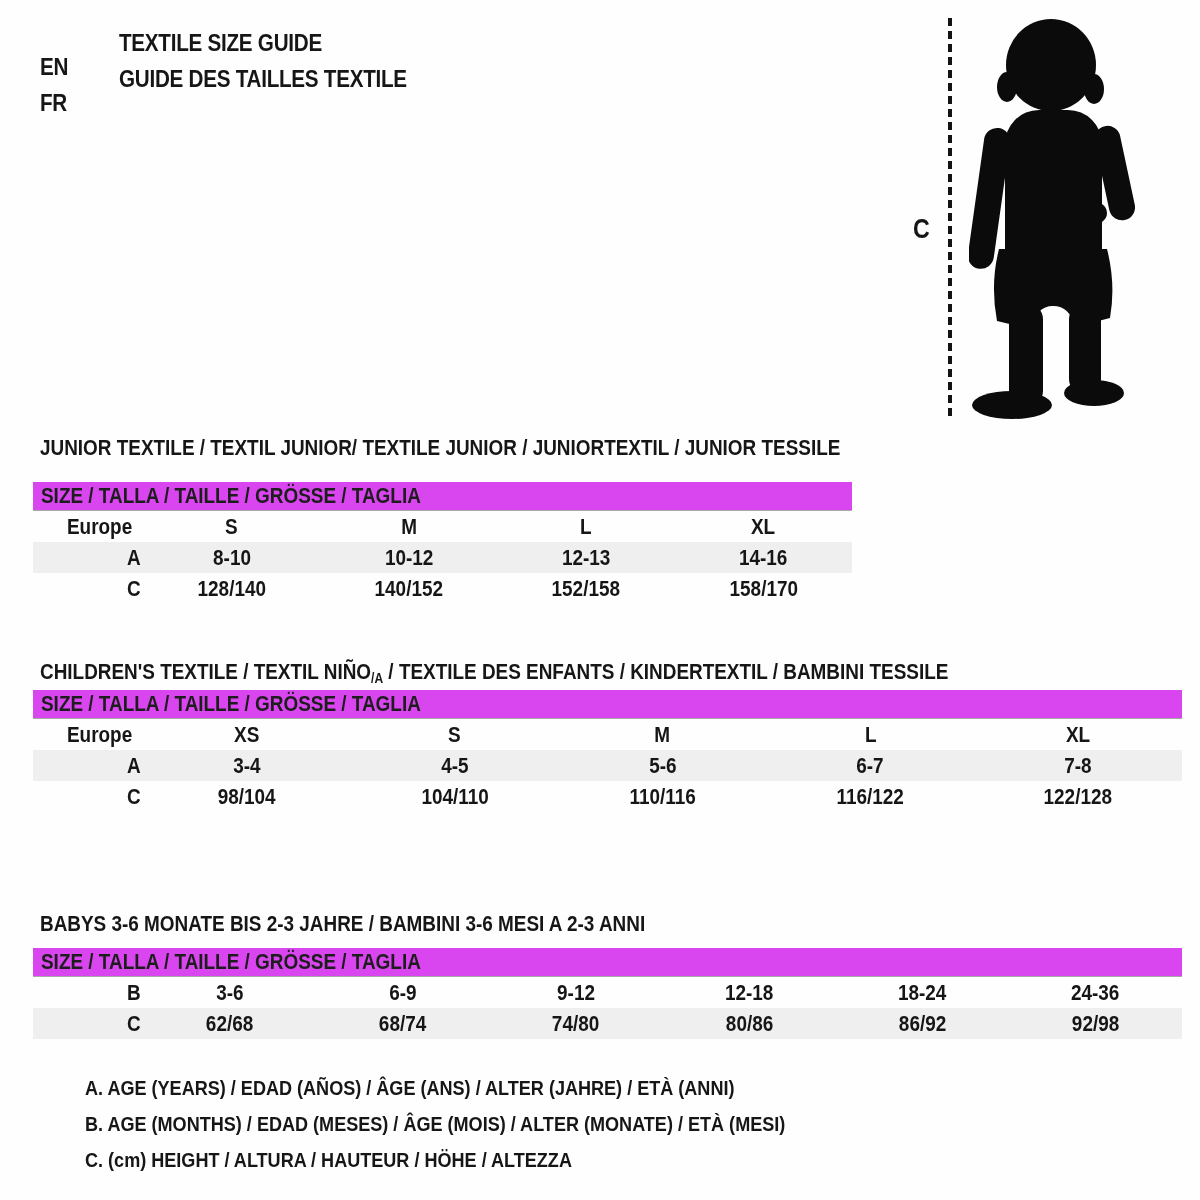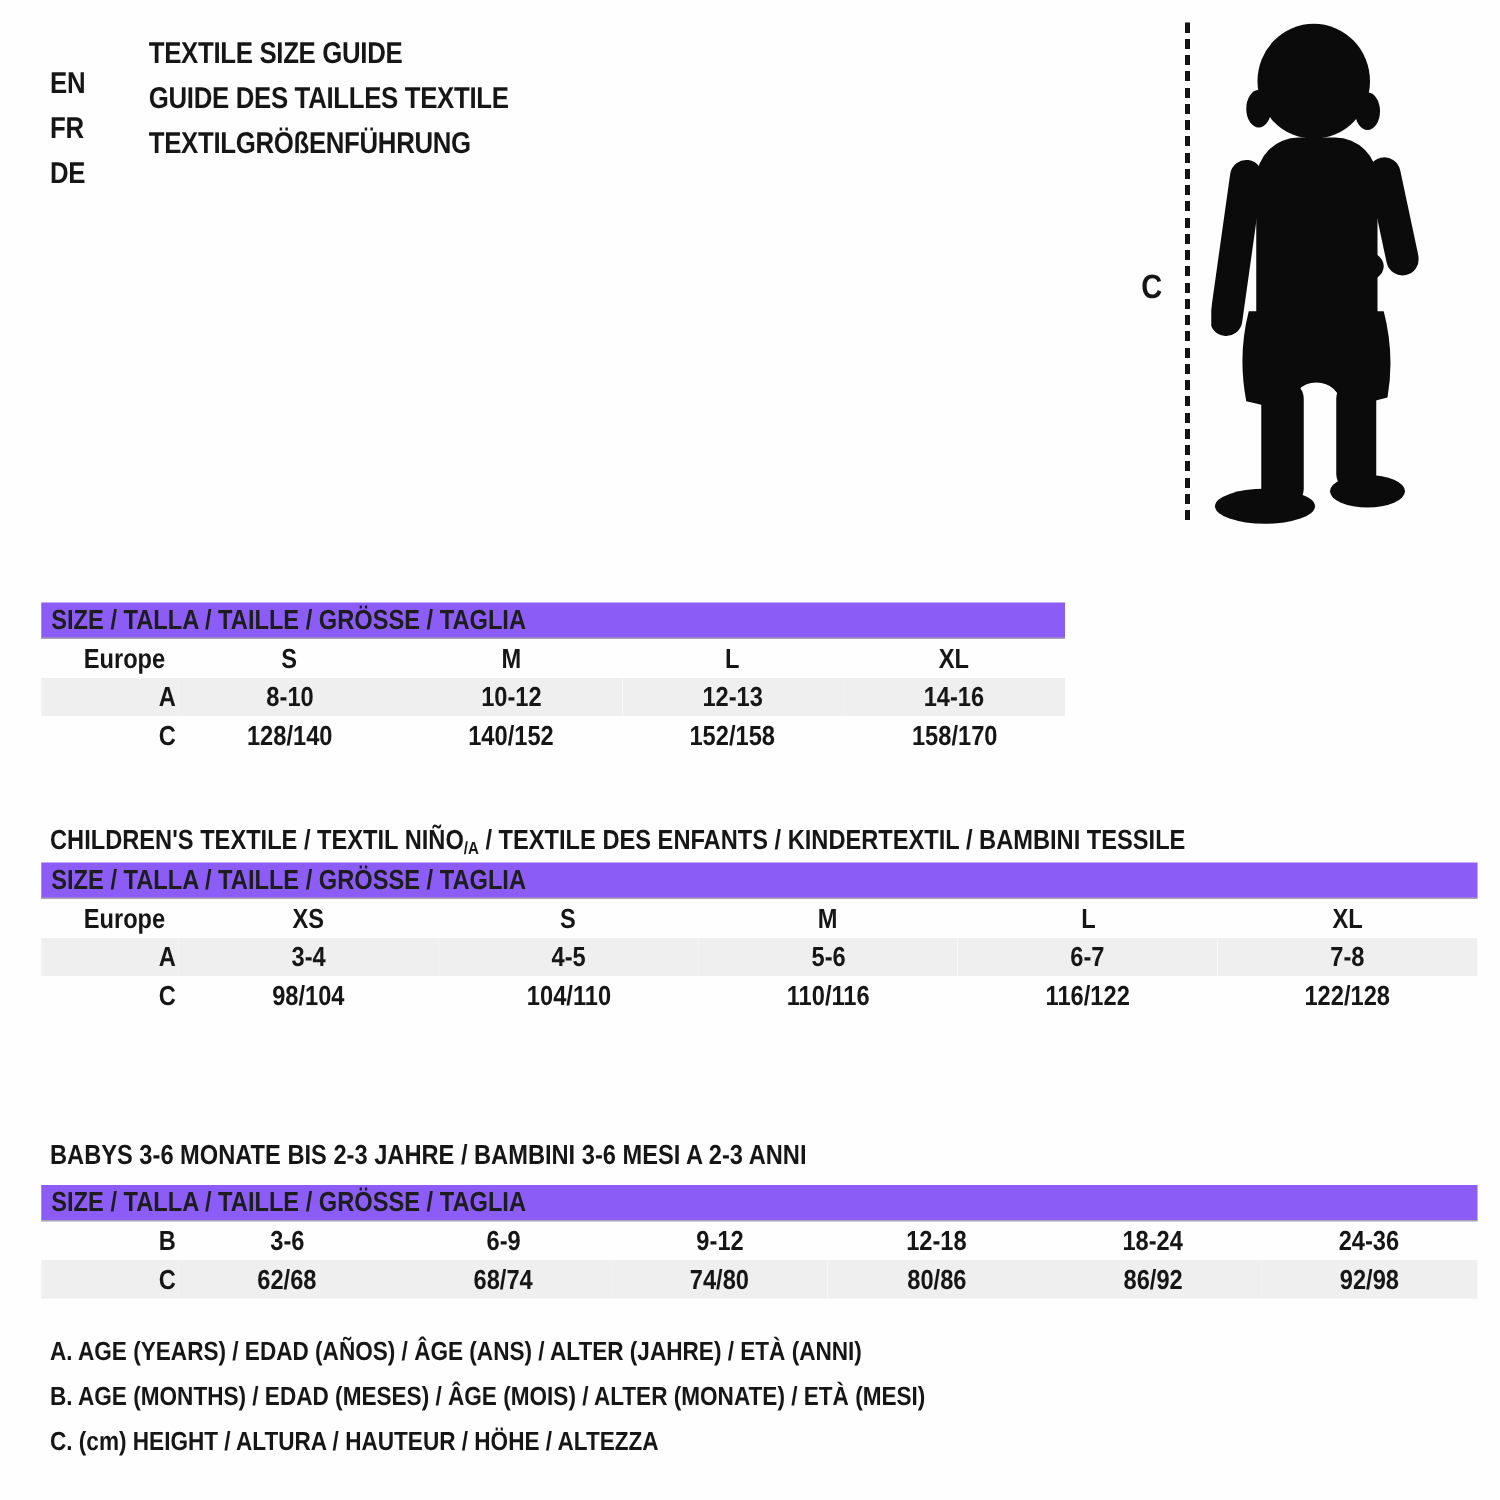--- a/index.html
+++ b/index.html
@@ -25,50 +25,46 @@
   .fig-c { position:absolute; left:913px; top:214px; font-size:27px; }
   .fig-svg { position:absolute; left:969px; top:16px; }
 
   
   .section-title { position:absolute; left:40px; font-size:22px; height:24px; line-height:24px; }
   .subsz { font-size:14px; vertical-align:-4px; }
 
   
   .tablewrap { position:absolute; left:33px; }
   .size-bar {
-    height:29px; background:#8b5cf6; border-bottom:1px solid #a8a8a8;
+    height:29px; background:#d946ef; border-bottom:1px solid #a8a8a8;
     display:flex; align-items:center; padding-left:8px; box-sizing:border-box;
     font-size:22px; color:#1d1d1d;
   }
   table.sizes { border-collapse:collapse; width:100%; table-layout:fixed; }
   table.sizes td { height:31px; text-align:center; font-size:22px; padding:0; overflow:hidden; }
   table.sizes td.lbl { text-align:right; padding-left:8px; }
   table.sizes tr.shaded td { background:#efefef; }
 
   
   .legend { position:absolute; left:40px; top:1070px; }
-  .legend-line { height:36px; display:flex; font-size:21px; }
+  .legend-line { height:36px; display:flex; align-items:center; font-size:21px;margin-left:45px; }
 </style>
 </head>
 <body>
 
 <div class="page">
 
   <div class="langs">
     <div class="lang-row">
       <span class="lang-code"><span class="cx">EN</span></span>
       <span class="cx">TEXTILE SIZE GUIDE</span>
     </div>
     <div class="lang-row">
       <span class="lang-code"><span class="cx">FR</span></span>
       <span class="cx">GUIDE DES TAILLES TEXTILE</span>
-    </div>
-    <div class="lang-row">
-      <span class="lang-code"><span class="cx">DE</span></span>
-      <span class="cx">TEXTILGRÖßENFÜHRUNG</span>
     </div>
   </div>
 
   <div class="fig-line"></div>
   <div class="fig-c"><span class="cx">C</span></div>
   <svg class="fig-svg" width="166" height="404" viewBox="0 0 166 404" aria-hidden="true">
     <g fill="#0b0b0b">
       <ellipse cx="82" cy="49" rx="45" ry="46"></ellipse>
       <ellipse cx="38" cy="71" rx="10" ry="15"></ellipse>
       <ellipse cx="125" cy="73" rx="10" ry="15"></ellipse>
@@ -77,20 +73,23 @@
       <rect x="124" y="110" width="26" height="96" rx="13" transform="rotate(-12 137 116)"></rect>
       <ellipse cx="120" cy="197" rx="18" ry="13"></ellipse>
       <path d="M30 233 L138 233 Q147 268 141 302 L106 311 Q101 290 84 290 Q67 290 62 313 L28 305 Q21 268 30 233 Z"></path>
       <rect x="40" y="288" width="34" height="102" rx="15"></rect>
       <rect x="100" y="288" width="32" height="90" rx="15"></rect>
       <ellipse cx="43" cy="389" rx="40" ry="14"></ellipse>
       <ellipse cx="125" cy="377" rx="30" ry="13"></ellipse>
     </g>
   </svg>
 
+  <div class="section-title" style="top:436px">
+    <span class="cx">JUNIOR TEXTILE / TEXTIL JUNIOR/ TEXTILE JUNIOR / JUNIORTEXTIL / JUNIOR TESSILE</span>
+  </div>
   <div class="tablewrap" style="top:482px; width:819px">
     <div class="size-bar">
       <span class="cx">SIZE / TALLA / TAILLE / GRÖSSE / TAGLIA</span>
     </div>
     <table class="sizes">
       <colgroup>
           <col style="width:110px">
           <col>
           <col>
           <col>

